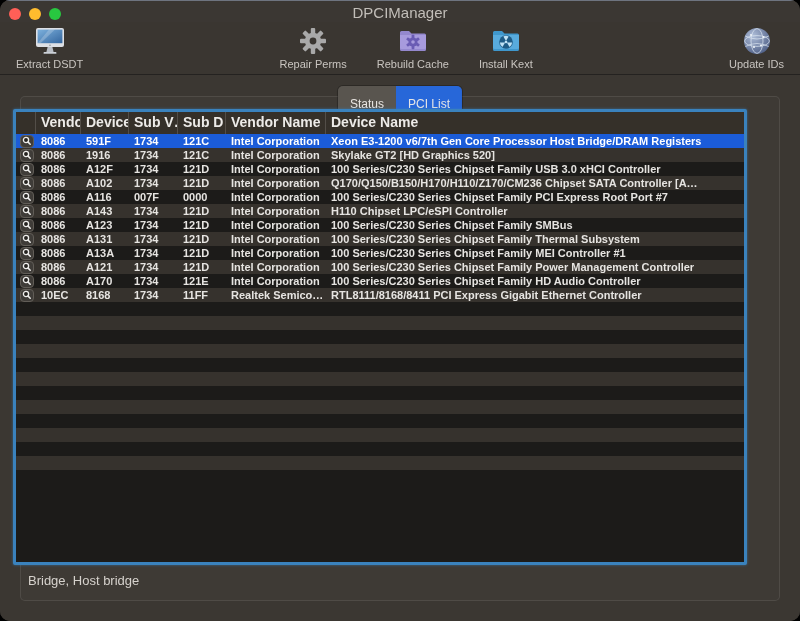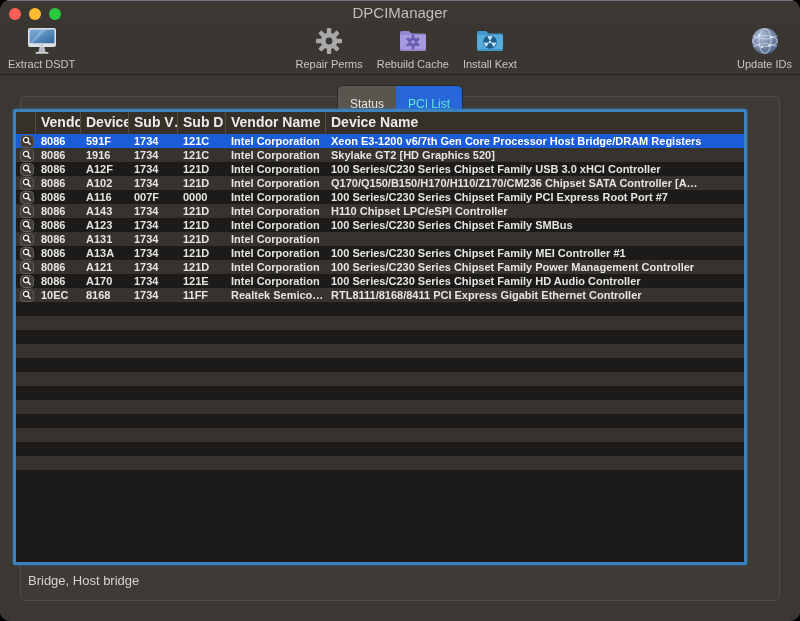--- a/index.html
+++ b/index.html
@@ -12,37 +12,37 @@
   .titlebar{position:relative;height:22px;background:#3b3733;border-top:1px solid #6e7480;}
   .traffic{position:absolute;top:7px;left:9px;display:flex;gap:8px;}
   .light{width:12px;height:12px;border-radius:50%;}
   .light.red{background:#ff5f57;}
   .light.yellow{background:#febc2e;}
   .light.green{background:#28c840;}
   .win-title{position:absolute;left:0;right:0;top:3px;text-align:center;font-size:15px;color:#c2beb9;}
 
   
   .toolbar{position:relative;height:53px;background:#3a3631;border-bottom:1px solid #242220;
-           display:flex;align-items:stretch;padding:0 8px;text-align:right;}
+           display:flex;align-items:stretch;padding:0 16px;text-align:right;}
   .tb-spacer{flex:1;}
-  .tb-center{display:flex;gap:14px;}
+  .tb-center{display:flex;gap:30px;}
   .tb-item{display:flex;flex-direction:column;align-items:center;justify-content:flex-start;
            padding-top:3px;cursor:default;}
   .tb-item .tb-icon{height:32px;display:flex;align-items:center;justify-content:center;}
   .tb-item .tb-label{font-size:11px;color:#c9c5c0;margin-top:1px;white-space:nowrap;}
 
   
   .content{position:relative;height:546px;background:#3b3732;}
   .tabbox{position:absolute;left:20px;right:20px;top:21px;bottom:20px;
           border:1px solid rgba(255,255,255,0.09);border-radius:5px;background:rgba(255,255,255,0.015);}
   .segmented{position:absolute;top:11px;left:50%;transform:translateX(-50%);height:36px;display:flex;
              border-radius:5px;overflow:hidden;font-size:12px;box-shadow:0 0 0 1px rgba(0,0,0,0.25);}
   .segment{display:flex;align-items:center;justify-content:center;padding:0 12px;min-width:58px;
            background:#59554f;color:#e9e6e2;cursor:default;}
-  .segment.selected{background:#2767d9;color:#5eead4;}
+  .segment.selected{background:#2767d9;color:#e5e5e5;}
 
   
   .tablewrap{position:absolute;left:13px;top:34px;width:734px;height:456px;
              border:3px solid #3a82bd;border-radius:2px;box-shadow:0 0 3px rgba(58,130,189,.65);
              background:#1c1b19;overflow:hidden;}
   .grid-cols{display:grid;grid-template-columns:20px 45px 48px 49px 48px 100px 1fr;}
   .thead{height:22px;background:#353029;}
   .hcell{font-size:14px;font-weight:bold;color:#edebe8;line-height:21px;padding-left:5px;
          border-right:1px solid rgba(255,255,255,0.15);white-space:nowrap;overflow:hidden;}
   .hcell:last-child{border-right:none;}
@@ -356,20 +356,21 @@
                   <circle cx="4" cy="4" r="2.6" fill="#24221f" stroke="#efeeec" stroke-width="1.3"></circle>
                   <line x1="6.1" y1="6.1" x2="8.2" y2="8.2" stroke="#efeeec" stroke-width="1.5" stroke-linecap="round"></line>
                 </svg>
               </span>
             </div>
             <div class="tcell">8086</div>
             <div class="tcell">A131</div>
             <div class="tcell">1734</div>
             <div class="tcell">121D</div>
             <div class="tcell">Intel Corporation</div>
+            <div class="tcell">100 Series/C230 Series Chipset Family Thermal Subsystem</div>
           </div>
           <div class="trow grid-cols">
             <div class="icon-cell">
               <span class="row-badge">
                 <svg width="10" height="10" viewBox="0 0 10 10">
                   <circle cx="4" cy="4" r="2.6" fill="#24221f" stroke="#efeeec" stroke-width="1.3"></circle>
                   <line x1="6.1" y1="6.1" x2="8.2" y2="8.2" stroke="#efeeec" stroke-width="1.5" stroke-linecap="round"></line>
                 </svg>
               </span>
             </div>

